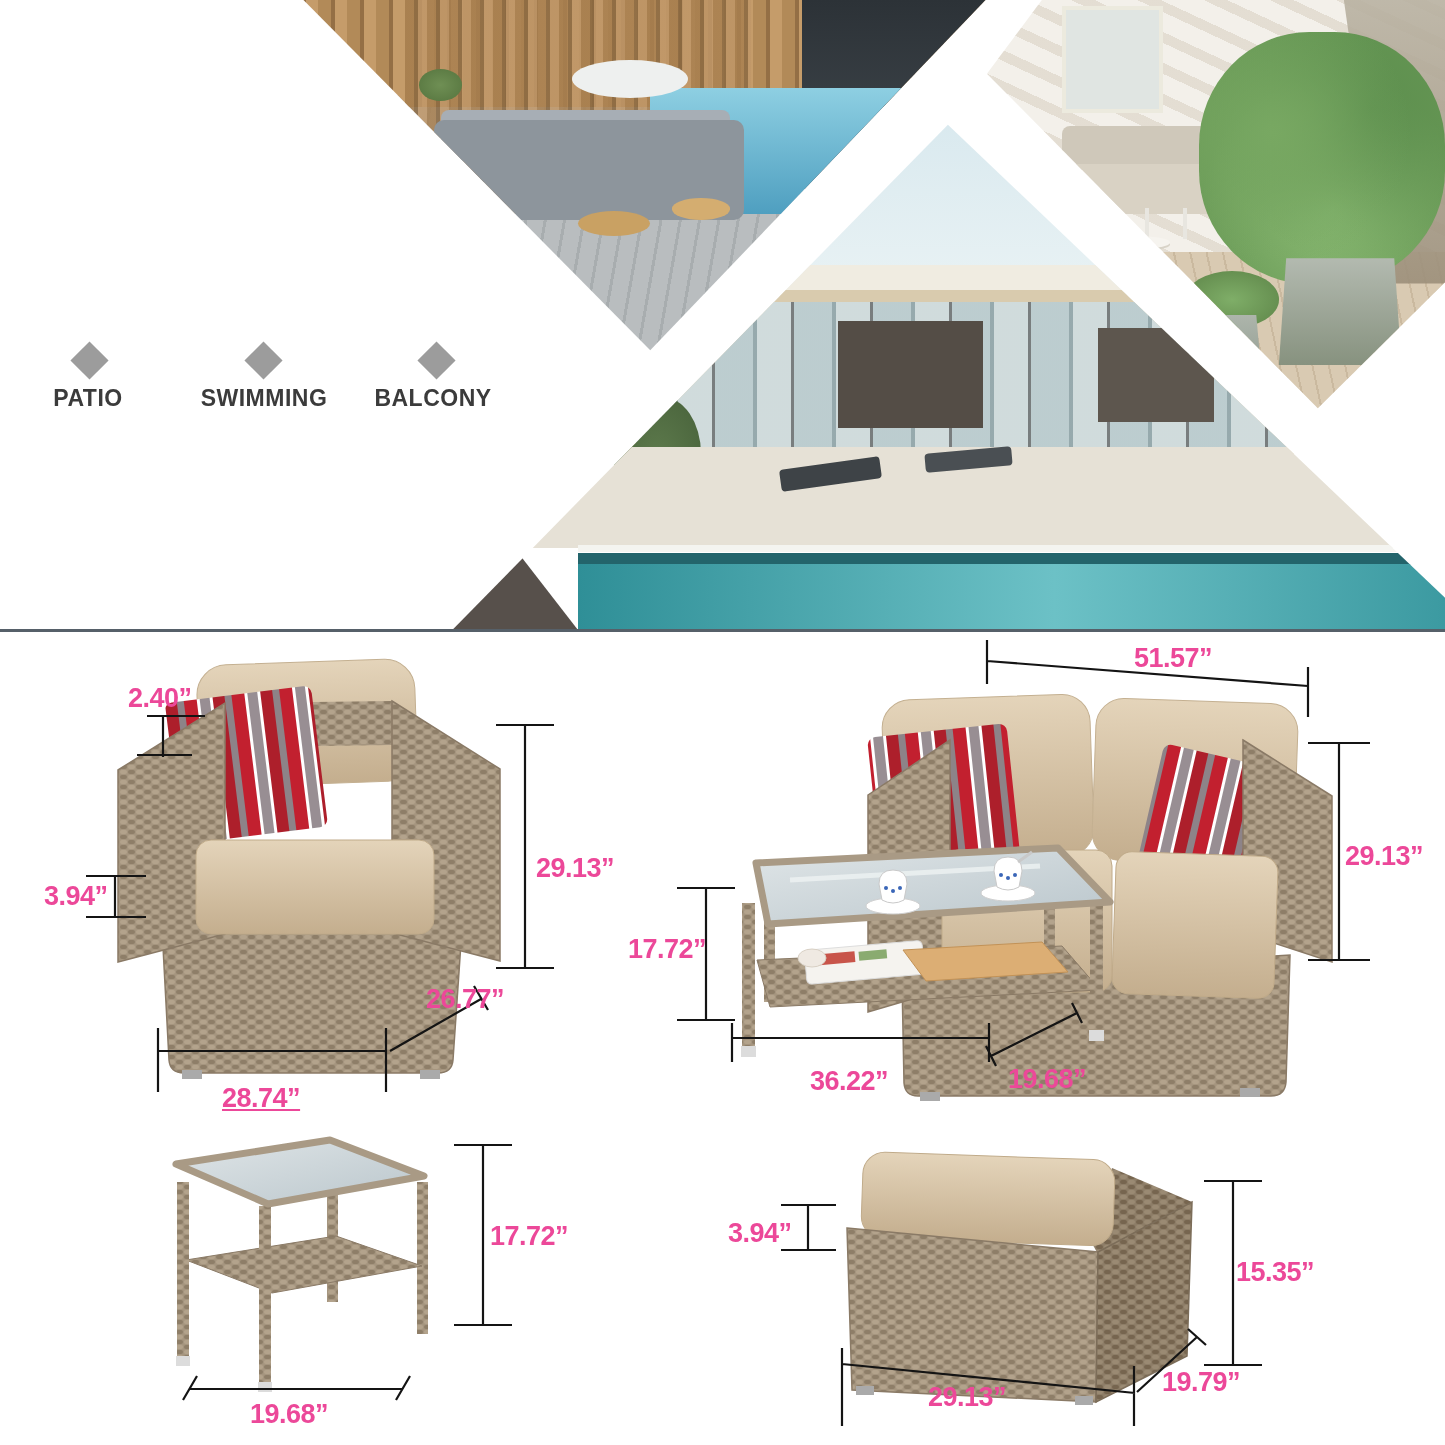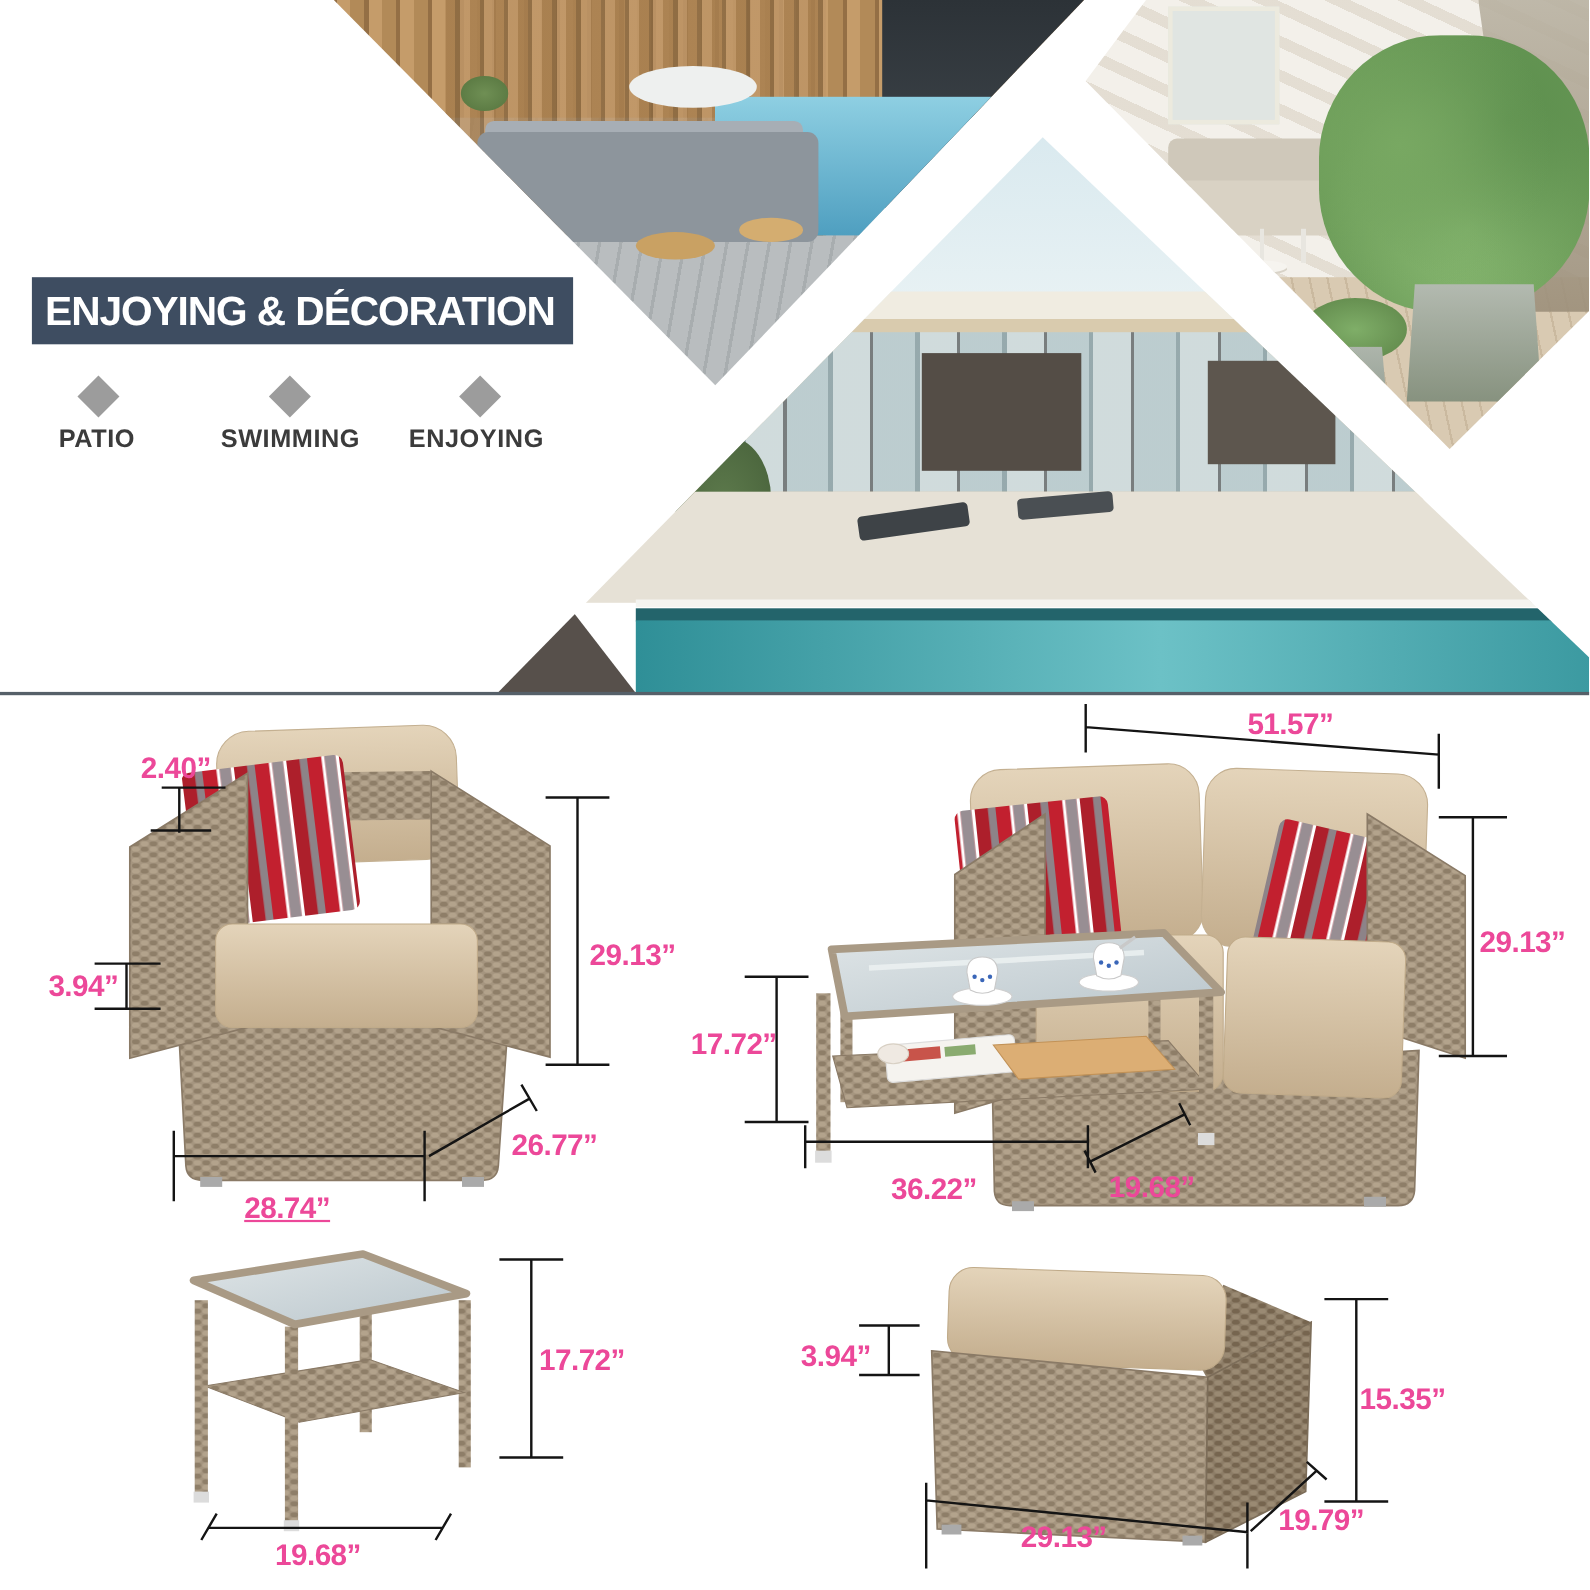--- a/index.html
+++ b/index.html
@@ -136,29 +136,26 @@
         <div class="ly bench"></div>
       <div class="ly benchlegs"></div>
         <div class="ly plate"></div>
       <div class="ly rust"></div>
         <div class="ly bush"></div>
         <div class="ly planter"></div>
       <div class="ly potplant"></div>
         <div class="ly pot"></div>
     </div>
 
-    <div class="banner">
-      <span>ENJOYING &amp; DÉCORATION</span>
-    </div>
     <div class="diamond d1"></div>
     <div class="diamond d2"></div>
     <div class="diamond d3"></div>
     <span class="tag t1">PATIO</span>
     <span class="tag t2">SWIMMING</span>
-    <span class="tag t3">ENJOYING</span>
+    <span class="tag t3">BALCONY</span>
     <div class="divider"></div>
   </div>
 
   <div class="specs">
     <svg class="art" viewBox="0 630 1445 815">
       <defs>
         <pattern id="wk" width="16" height="10" patternUnits="userSpaceOnUse">
           <rect width="16" height="10" fill="#a5957f"></rect>
           <rect x="0" y="0" width="7" height="4" rx="2" fill="#8e7e68"></rect>
           <rect x="8" y="0" width="7" height="4" rx="2" fill="#b3a38c"></rect>
@@ -295,21 +292,21 @@
                  M1233,1181V1365 M1204,1181H1262 M1204,1365H1262
                  M842,1348V1426 M842,1364L1135,1393 M1134,1366V1426
                  M1137,1392L1197,1337 M1188,1329L1206,1345"></path>
       </g>
     </svg>
 
     <span class="dim" style="left:128px;top:683px;">2.40”</span>
     <span class="dim" style="left:44px;top:881px;">3.94”</span>
     <span class="dim" style="left:536px;top:853px;">29.13”</span>
     <span class="dim" style="left:222px;top:1083px;text-decoration:underline;">28.74”</span>
-    <span class="dim" style="left:426px;top:1026px;margin-left:39px;">26.77”</span>
+    <span class="dim" style="left:426px;top:984px;">26.77”</span>
 
     <span class="dim" style="left:1134px;top:643px;">51.57”</span>
     <span class="dim" style="left:1345px;top:841px;">29.13”</span>
 
     <span class="dim" style="left:628px;top:934px;">17.72”</span>
     <span class="dim" style="left:810px;top:1066px;">36.22”</span>
     <span class="dim" style="left:1008px;top:1064px;">19.68”</span>
 
     <span class="dim" style="left:490px;top:1221px;">17.72”</span>
     <span class="dim" style="left:250px;top:1399px;">19.68”</span>

